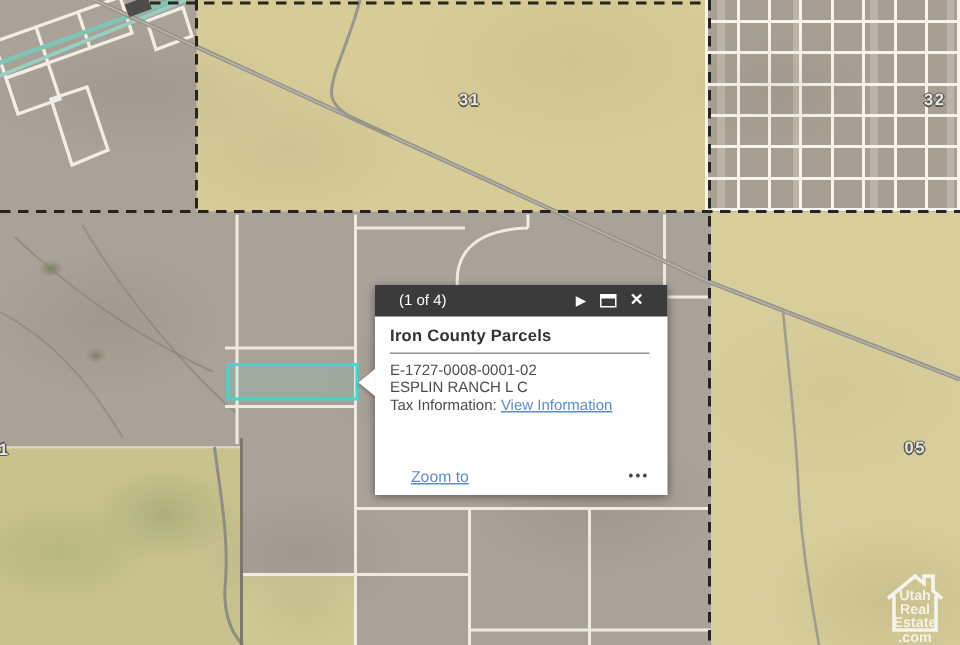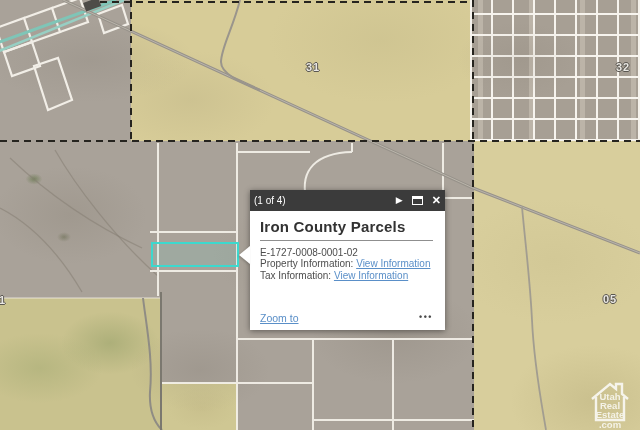--- a/index.html
+++ b/index.html
@@ -55,32 +55,32 @@
 
   
   .watermark { position:absolute; right:3px; bottom:1px; opacity:.82; }
 
   
   .popup { position:absolute; left:250px; top:190px; width:195px; height:140px;
     background:#fff; box-shadow:0 1px 6px rgba(0,0,0,.45); font-family:"Liberation Sans",sans-serif; }
   .popup-callout { position:absolute; left:-11px; top:56px; width:0; height:0;
     border-top:9px solid transparent; border-bottom:9px solid transparent; border-right:11px solid #fff;
     filter:drop-shadow(-1px 1px 1px rgba(0,0,0,.2)); }
-  .popup-header { height:21px; background:#3b3b3b; color:#fff; display:flex; align-items:center; padding:0 4px; }
+  .popup-header { height:21px; background:#3b3b3b; color:#fff; display:flex; align-items:center; padding:0 16px; }
   .popup-pagination { font-size:10px; flex:1 1 auto; }
   .popup-header-btn { color:#fff; margin-left:9px; cursor:pointer; display:flex; align-items:center; }
   .next-glyph { font-size:9px; line-height:1; }
   .dock-glyph { width:11px; height:9px; border:1px solid #fff; border-top:3px solid #fff; }
   .close-glyph { font-size:11px; font-weight:bold; line-height:1; }
   .popup-body { padding:7px 12px 6px 10px; position:relative; height:119px; }
-  .popup-title { font-size:15px; font-weight:bold; color:#323232; letter-spacing:.2px; }
+  .popup-title { font-size:11px; font-weight:bold; color:#323232; letter-spacing:.2px; }
   .popup-divider { border-bottom:1px solid #8f8f8f; margin:5px 0 6px; }
   .pf-line { font-size:10px; color:#4d4d4d; line-height:11.4px; white-space:nowrap; }
   .pop-link { color:#5a8fc8; text-decoration:underline; cursor:pointer; }
-  .popup-footer { position:absolute; left:10px; right:12px; bottom:6px; display:flex; align-items:flex-start; }
+  .popup-footer { position:absolute; left:24px; right:12px; bottom:6px; display:flex; align-items:flex-start; }
   .zoom-to { font-size:10.5px; flex:1 1 auto; }
   .more-options { font-size:9px; color:#4a4a4a; letter-spacing:1.5px; cursor:pointer; font-weight:bold; }
 </style>
 </head>
 <body>
 
 <div class="map">
 
   <div class="region r-tan-top"></div>
   <div class="region r-grid"></div>
@@ -178,22 +178,22 @@
       <span class="popup-header-btn">
         <span class="close-glyph">✕</span>
       </span>
     </div>
 
     <div class="popup-body">
       <div class="popup-title">Iron County Parcels</div>
       <div class="popup-divider"></div>
 
       <div class="pf-line">E-1727-0008-0001-02</div>
-
-      <div class="pf-line"><span>Property Information: </span><a class="pop-link">View Information</a></div>
+      <div class="pf-line">ESPLIN RANCH L C</div>
+
       <div class="pf-line"><span>Tax Information: </span><a class="pop-link">View Information</a></div>
 
       <div class="popup-footer">
         <a class="pop-link zoom-to">Zoom to</a>
         <span class="more-options">•••</span>
       </div>
     </div>
   </div>
 
 </div>

